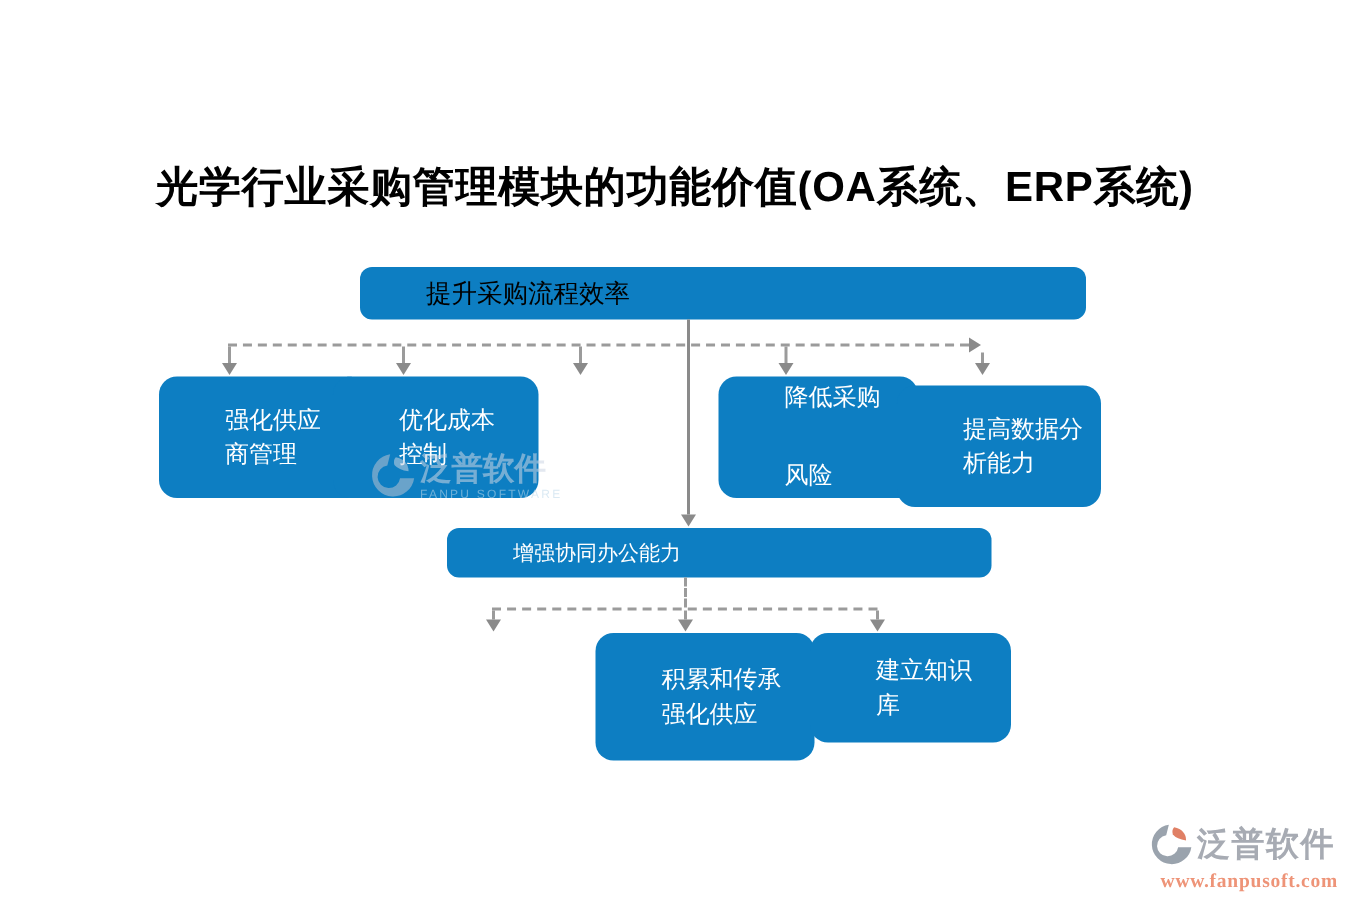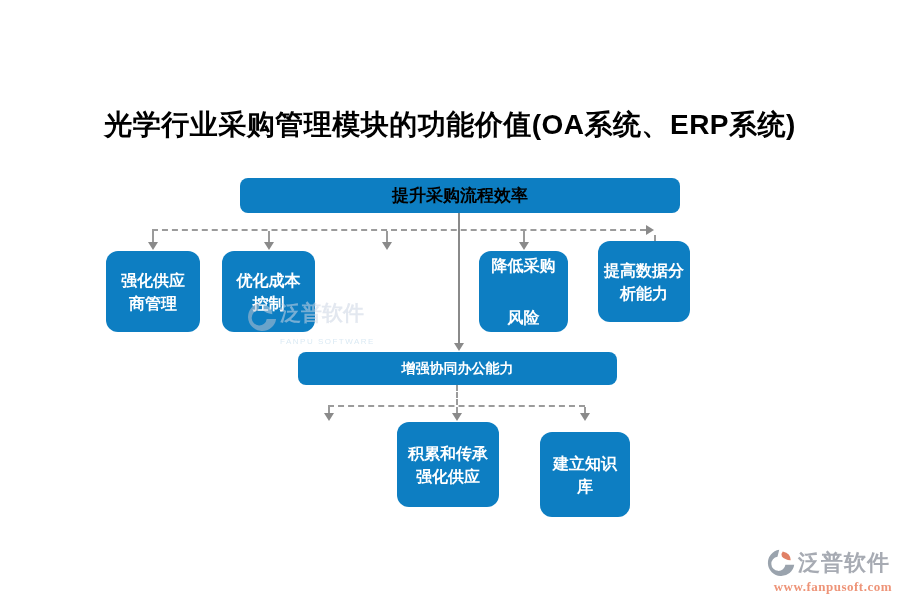--- a/index.html
+++ b/index.html
@@ -6,43 +6,43 @@
   .canvas{
     position:relative;width:900px;height:600px;background:#ffffff;overflow:hidden;
     font-family:"Liberation Sans","DejaVu Sans",sans-serif;
   }
   .page-title{
     position:absolute;left:0;top:106px;width:100%;text-align:center;
     font-size:28px;font-weight:bold;color:#000000;letter-spacing:0.5px;
   }
   .node{
     position:absolute;background:#0d7ec2;color:#ffffff;
-    display:flex;flex-direction:column;align-items:center;justify-content:center;
-    text-align:center;font-weight:bold;
+    display:flex;flex-direction:column;align-items:flex-start;justify-content:center;
+    text-align:center;font-weight:normal;padding-left:44px;
   }
   .bar{border-radius:8px;font-size:14px;}
   .bar.top{color:#000000;font-size:17px;}
   .box{border-radius:12px;font-size:16px;line-height:23px;}
   .box span{display:block;}
   
   .vline-solid{position:absolute;width:2px;background:#8a8a8a;}
   .hdash{position:absolute;height:0;border-top:2px dashed #9b9b9b;}
   .vdash{position:absolute;width:0;border-left:2px dashed #9b9b9b;}
   .arr-down{position:absolute;width:0;height:0;border-left:5px solid transparent;
     border-right:5px solid transparent;border-top:8px solid #8a8a8a;}
   .arr-right{position:absolute;width:0;height:0;border-top:5px solid transparent;
     border-bottom:5px solid transparent;border-left:8px solid #8a8a8a;}
   
   .watermark{
     position:absolute;left:246px;top:301px;display:flex;align-items:flex-start;
     opacity:0.55;z-index:5;pointer-events:none;
   }
   .watermark .wm-text{margin-left:2px;}
   .wm-name{font-size:21px;font-weight:bold;color:#cdd6e4;line-height:24px;}
-  .wm-sub{font-size:8px;color:#bcd8ea;letter-spacing:1.5px;margin-top:12px;}
+  .wm-sub{font-size:8px;color:#bcd8ea;letter-spacing:1.5px;}
   
   .brand{position:absolute;left:766px;top:548px;width:126px;}
   .brand-row{display:flex;align-items:center;}
   .brand-name{font-size:22px;font-weight:bold;color:#a7abb3;margin-left:2px;letter-spacing:1px;}
   .brand-url{font-size:13px;font-weight:bold;color:#ee9478;text-align:right;
     font-family:"Liberation Serif","DejaVu Serif",serif;margin-top:1px;letter-spacing:0.5px;}
 </style>
 </head>
 <body>
 
@@ -76,21 +76,21 @@
     <span>商管理</span>
   </div>
   <div class="node box" style="left:222px;top:251px;width:93px;height:81px;">
     <span>优化成本</span>
     <span>控制</span>
   </div>
   <div class="node box" style="left:479px;top:251px;width:89px;height:81px;gap:29px;">
     <span>降低采购</span>
     <span>风险</span>
   </div>
-  <div class="node box" style="left:598px;top:241px;width:92px;height:81px;">
+  <div class="node box" style="left:598px;top:257px;width:92px;height:81px;">
     <span>提高数据分</span>
     <span>析能力</span>
   </div>
 
   <div class="node bar" style="left:298px;top:352px;width:319px;height:33px;">
     <span>增强协同办公能力</span>
   </div>
 
   <div class="vdash" style="left:456px;top:385px;height:20px;"></div>
   <div class="hdash" style="left:328px;top:405px;width:257px;"></div>
@@ -98,21 +98,21 @@
   <div class="arr-down" style="left:324px;top:413px;"></div>
   <div class="vdash" style="left:456px;top:407px;height:6px;"></div>
   <div class="arr-down" style="left:452px;top:413px;"></div>
   <div class="vdash" style="left:584px;top:407px;height:6px;"></div>
   <div class="arr-down" style="left:580px;top:413px;"></div>
 
   <div class="node box" style="left:397px;top:422px;width:102px;height:85px;">
     <span>积累和传承</span>
     <span>强化供应</span>
   </div>
-  <div class="node box" style="left:540px;top:432px;width:90px;height:85px;">
+  <div class="node box" style="left:540px;top:422px;width:90px;height:73px;">
     <span>建立知识</span>
     <span>库</span>
   </div>
 
   <div class="watermark">
     <svg width="32" height="32" viewBox="0 0 34 34">
       <path fill="#b7c2d2" d="M15 2 A 15 15 0 1 0 32 19 L 22 19 A 8 8 0 1 1 13 10 Z"></path>
       <path fill="#c9d4e2" d="M19 4 q 9 2 9 10 q -7 -1 -10 -4.5 q -1 -3.5 1 -5.5 z"></path>
     </svg>
     <div class="wm-text">

